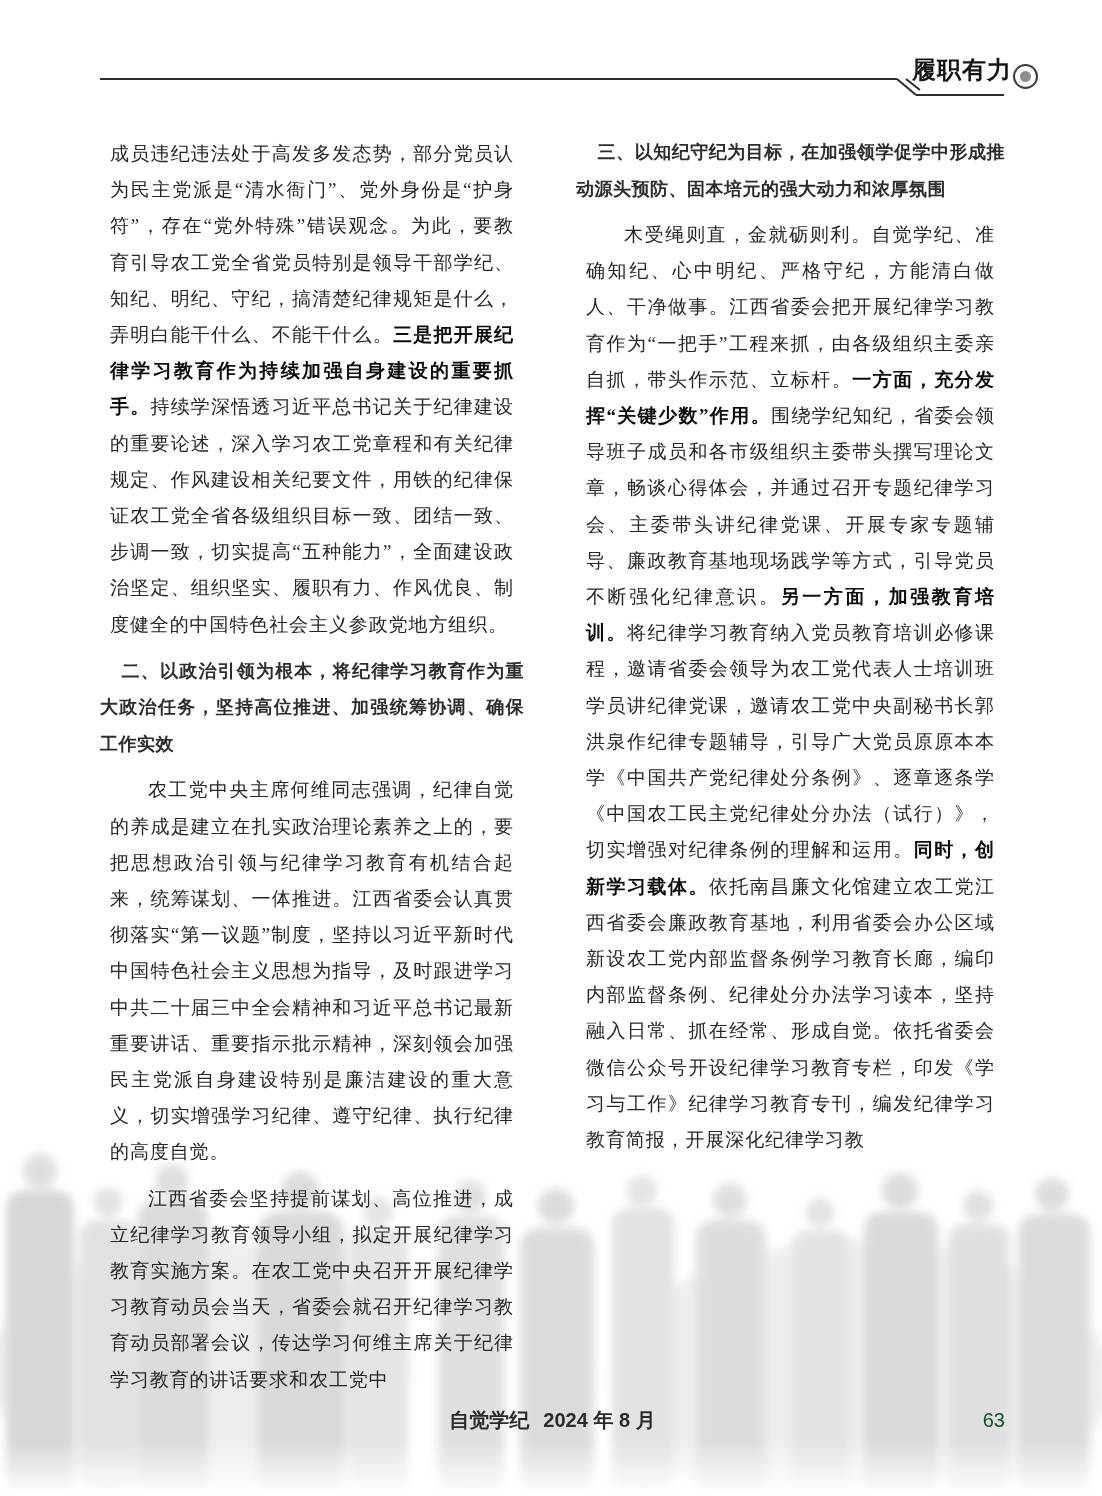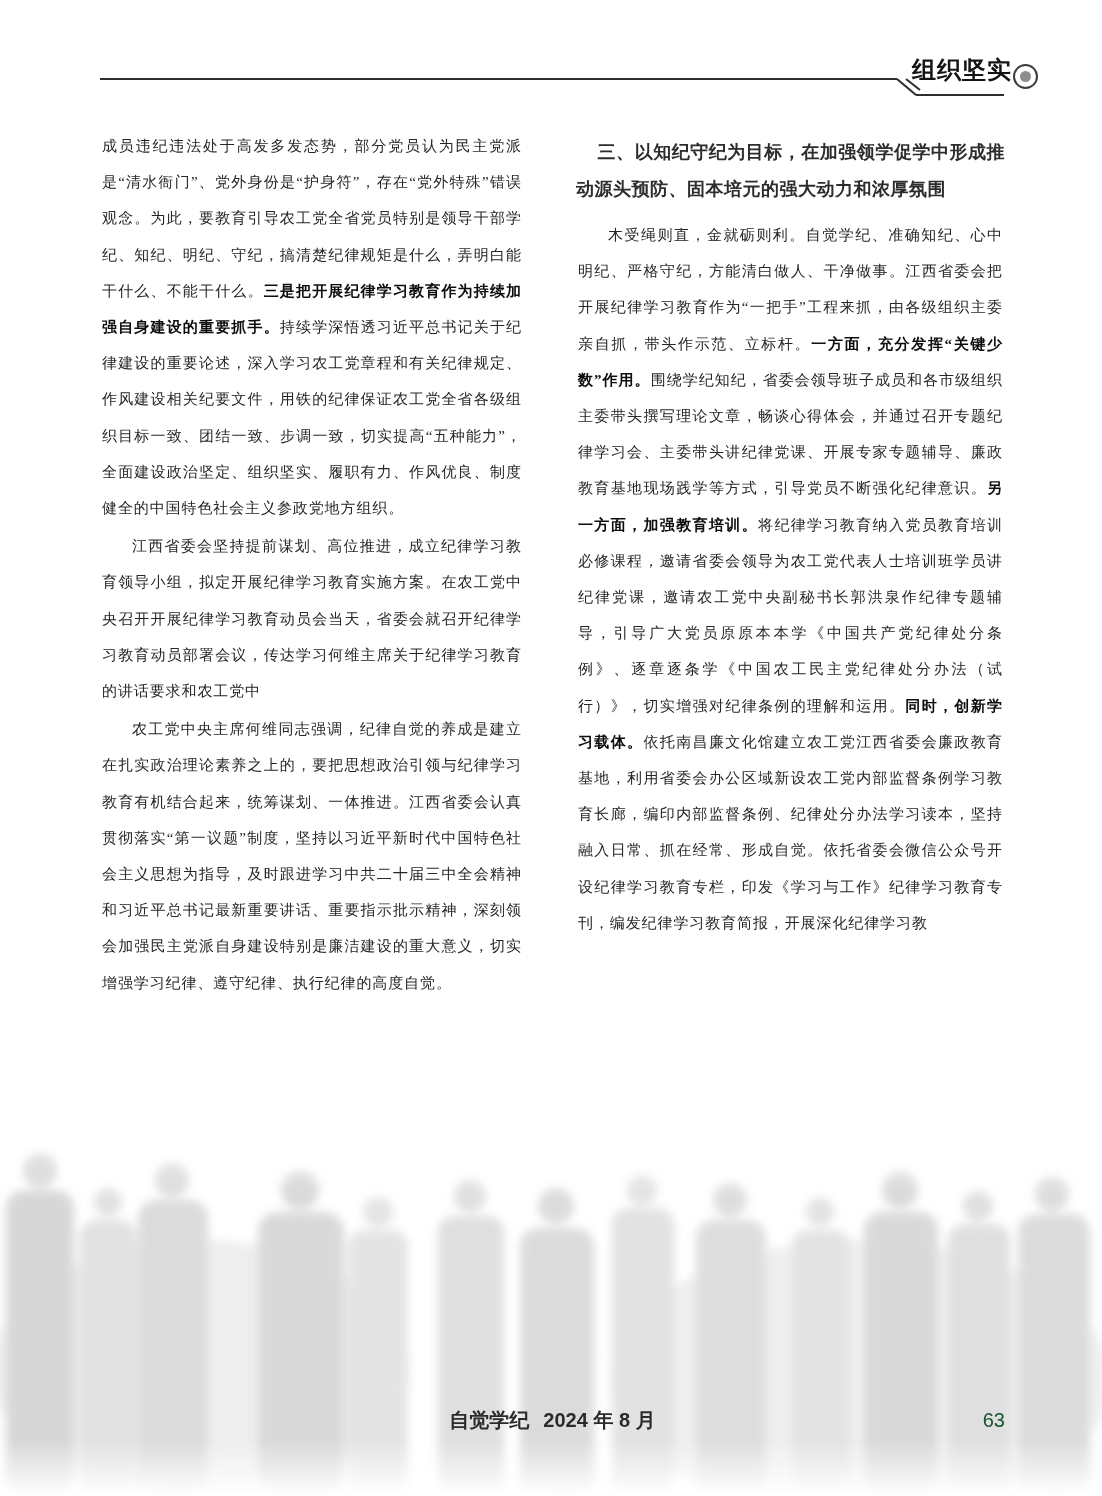--- a/index.html
+++ b/index.html
@@ -21,21 +21,21 @@
                 font-size:24px;letter-spacing:1px;color:#141414;white-space:nowrap;}
   .bullseye{position:absolute;left:1013px;top:64px;width:25px;height:25px;border-radius:50%;
             border:2.5px solid #3c3c3c;box-sizing:border-box;display:flex;
             align-items:center;justify-content:center;background:#ffffff;}
   .bullseye .dot{width:11px;height:11px;border-radius:50%;background:#8d8d8d;}
 
   
   .col{position:absolute;top:126px;height:1290px;overflow:hidden;}
   .col.left{left:100px;width:424px;}
   .col.right{left:576px;width:429px;}
-  .body{margin:2px;font-size:15px;line-height:36.2px;letter-spacing:0.9px;
+  .body{margin:10px;font-size:19px;line-height:36.2px;letter-spacing:0.9px;
         color:#262626;text-align:justify;}
   .body.ind{text-indent:2em;}
   .body.flush{text-indent:0;}
   .body .b{font-weight:700;color:#0d0d0d;}
   .shead{margin:8px 0 10px 0;font-family:"Liberation Sans",sans-serif;
          font-weight:700;font-size:18px;line-height:36.5px;letter-spacing:0.5px;
          color:#2d2d2d;text-align:justify;text-indent:1.2em;}
 
   
   .footer{position:absolute;left:100px;right:97px;top:1402px;height:36px;
@@ -91,29 +91,30 @@
     <div class="fade-top"></div>
     <div class="fade-bottom"></div>
   </div>
 
   <svg class="header-rule" width="1102" height="120" viewBox="0 0 1102 120">
     <line x1="100" y1="79" x2="897" y2="79" stroke="#2e2e2e" stroke-width="2"></line>
     <line x1="897" y1="79" x2="916" y2="95" stroke="#2e2e2e" stroke-width="2"></line>
     <line x1="906" y1="79" x2="920" y2="90" stroke="#2e2e2e" stroke-width="2"></line>
     <line x1="916" y1="95" x2="1004" y2="95" stroke="#2e2e2e" stroke-width="2"></line>
   </svg>
-  <div class="header-label">组织坚实</div>
+  <div class="header-label">履职有力</div>
   <span class="bullseye">
       <span class="dot"></span>
     </span>
 
   <div class="col left">
     <p class="body flush"><span>成员违纪违法处于高发多发态势，部分党员认为民主党派是“清水衙门”、党外身份是“护身符”，存在“党外特殊”错误观念。为此，要教育引导农工党全省党员特别是领导干部学纪、知纪、明纪、守纪，搞清楚纪律规矩是什么，弄明白能干什么、不能干什么。</span><span class="b">三是把开展纪律学习教育作为持续加强自身建设的重要抓手。</span><span>持续学深悟透习近平总书记关于纪律建设的重要论述，深入学习农工党章程和有关纪律规定、作风建设相关纪要文件，用铁的纪律保证农工党全省各级组织目标一致、团结一致、步调一致，切实提高“五种能力”，全面建设政治坚定、组织坚实、履职有力、作风优良、制度健全的中国特色社会主义参政党地方组织。</span></p>
+    <h2 class="shead">二、以政治引领为根本，将纪律学习教育作为重大政治任务，坚持高位推进、加强统筹协调、确保工作实效</h2>
+    <p class="body ind">农工党中央主席何维同志强调，纪律自觉的养成是建立在扎实政治理论素养之上的，要把思想政治引领与纪律学习教育有机结合起来，统筹谋划、一体推进。江西省委会认真贯彻落实“第一议题”制度，坚持以习近平新时代中国特色社会主义思想为指导，及时跟进学习中共二十届三中全会精神和习近平总书记最新重要讲话、重要指示批示精神，深刻领会加强民主党派自身建设特别是廉洁建设的重大意义，切实增强学习纪律、遵守纪律、执行纪律的高度自觉。</p>
     <p class="body ind">江西省委会坚持提前谋划、高位推进，成立纪律学习教育领导小组，拟定开展纪律学习教育实施方案。在农工党中央召开开展纪律学习教育动员会当天，省委会就召开纪律学习教育动员部署会议，传达学习何维主席关于纪律学习教育的讲话要求和农工党中</p>
-    <p class="body ind">农工党中央主席何维同志强调，纪律自觉的养成是建立在扎实政治理论素养之上的，要把思想政治引领与纪律学习教育有机结合起来，统筹谋划、一体推进。江西省委会认真贯彻落实“第一议题”制度，坚持以习近平新时代中国特色社会主义思想为指导，及时跟进学习中共二十届三中全会精神和习近平总书记最新重要讲话、重要指示批示精神，深刻领会加强民主党派自身建设特别是廉洁建设的重大意义，切实增强学习纪律、遵守纪律、执行纪律的高度自觉。</p>
   </div>
 
   <div class="col right">
     <h2 class="shead">三、以知纪守纪为目标，在加强领学促学中形成推动源头预防、固本培元的强大动力和浓厚氛围</h2>
     <p class="body ind"><span>木受绳则直，金就砺则利。自觉学纪、准确知纪、心中明纪、严格守纪，方能清白做人、干净做事。江西省委会把开展纪律学习教育作为“一把手”工程来抓，由各级组织主委亲自抓，带头作示范、立标杆。</span><span class="b">一方面，充分发挥“关键少数”作用。</span><span>围绕学纪知纪，省委会领导班子成员和各市级组织主委带头撰写理论文章，畅谈心得体会，并通过召开专题纪律学习会、主委带头讲纪律党课、开展专家专题辅导、廉政教育基地现场践学等方式，引导党员不断强化纪律意识。</span><span class="b">另一方面，加强教育培训。</span><span>将纪律学习教育纳入党员教育培训必修课程，邀请省委会领导为农工党代表人士培训班学员讲纪律党课，邀请农工党中央副秘书长郭洪泉作纪律专题辅导，引导广大党员原原本本学《中国共产党纪律处分条例》、逐章逐条学《中国农工民主党纪律处分办法（试行）》，切实增强对纪律条例的理解和运用。</span><span class="b">同时，创新学习载体。</span><span>依托南昌廉文化馆建立农工党江西省委会廉政教育基地，利用省委会办公区域新设农工党内部监督条例学习教育长廊，编印内部监督条例、纪律处分办法学习读本，坚持融入日常、抓在经常、形成自觉。依托省委会微信公众号开设纪律学习教育专栏，印发《学习与工作》纪律学习教育专刊，编发纪律学习教育简报，开展深化纪律学习教</span></p>
   </div>
 
   <div class="footer">
     <span class="fjournal">自觉学纪</span><span class="fissue">2024 年 8 月</span>
     <span class="fpage">63</span>

